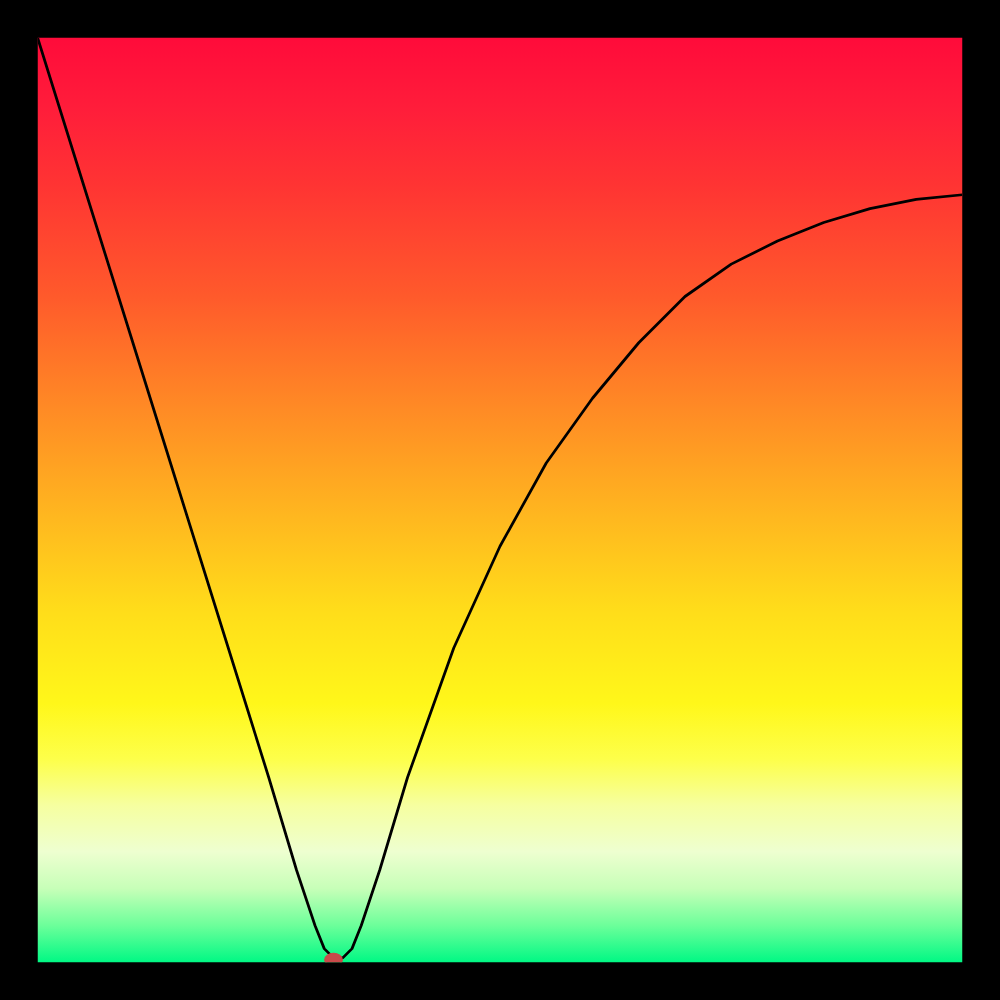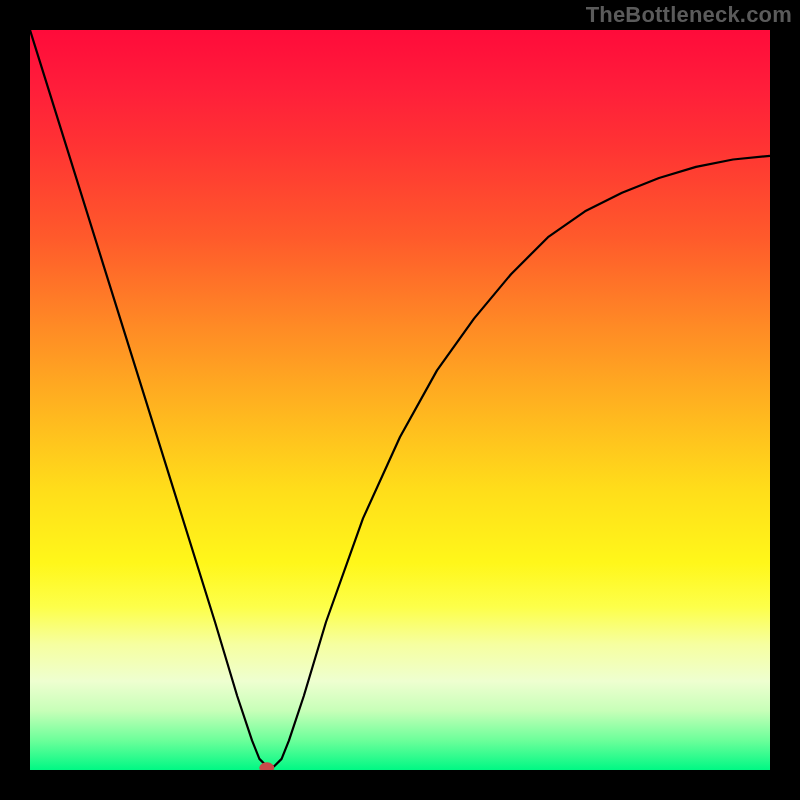--- a/index.html
+++ b/index.html
@@ -69,21 +69,20 @@
   }
   .marker {
     fill: #c94a4a;
     stroke: #c94a4a;
   }
 </style>
 </head>
 <body>
 
 <div class="frame">
-  <div class="watermark">TheBottleneck.com</div>
 
   <div class="plot">
     <div class="gradient"></div>
 
     <svg class="curve" viewBox="0 0 740 740" preserveAspectRatio="none">
       <path d="M0.00 0.00 L37.00 118.40 L74.00 236.80 L111.00 355.20 L148.00 473.60 L185.00 592.00 L207.20 666.00 L222.00 710.40 L229.40 728.90 L236.80 736.30 L244.20 736.30 L251.60 728.90 L259.00 710.40 L273.80 666.00 L296.00 592.00 L333.00 488.40 L370.00 407.00 L407.00 340.40 L444.00 288.60 L481.00 244.20 L518.00 207.20 L555.00 181.30 L592.00 162.80 L629.00 148.00 L666.00 136.90 L703.00 129.50 L740.00 125.80"></path>
       <ellipse class="marker" cx="236.80" cy="737.78" rx="7" ry="5"></ellipse>
     </svg>
   </div>
 </div>

